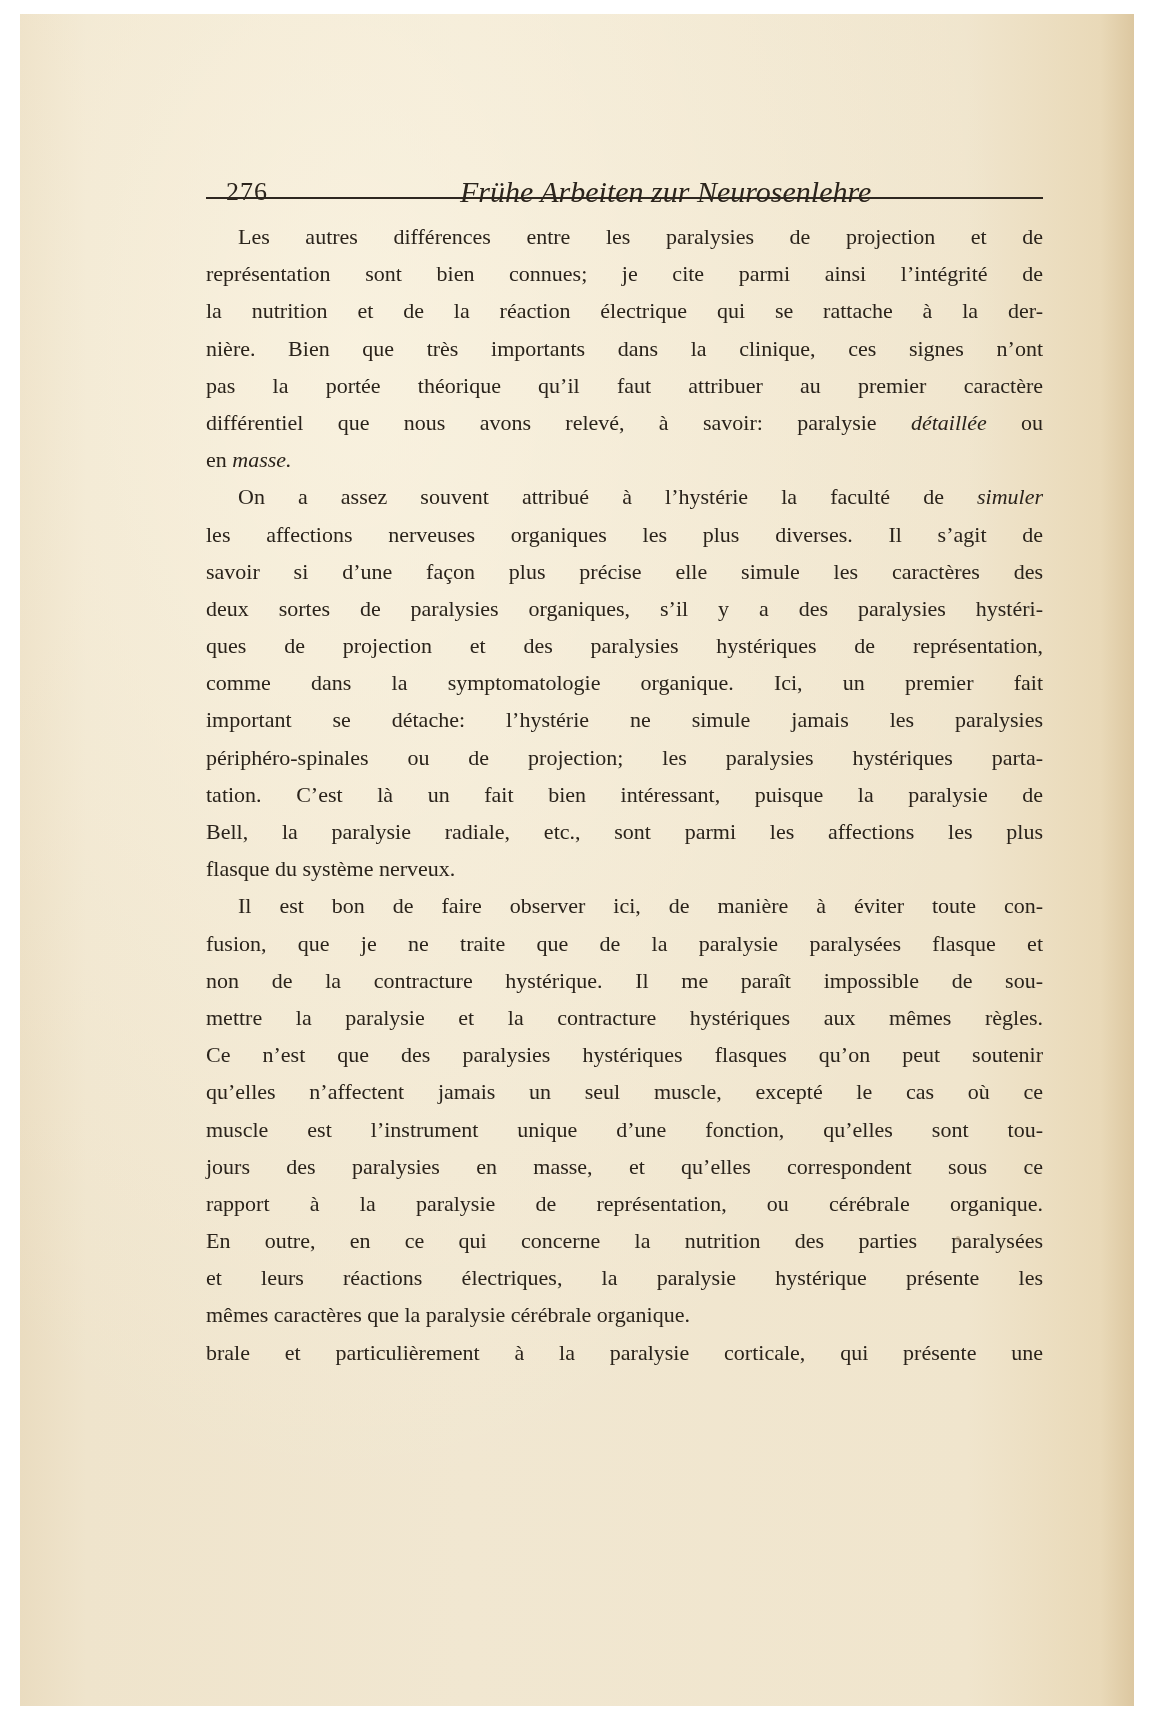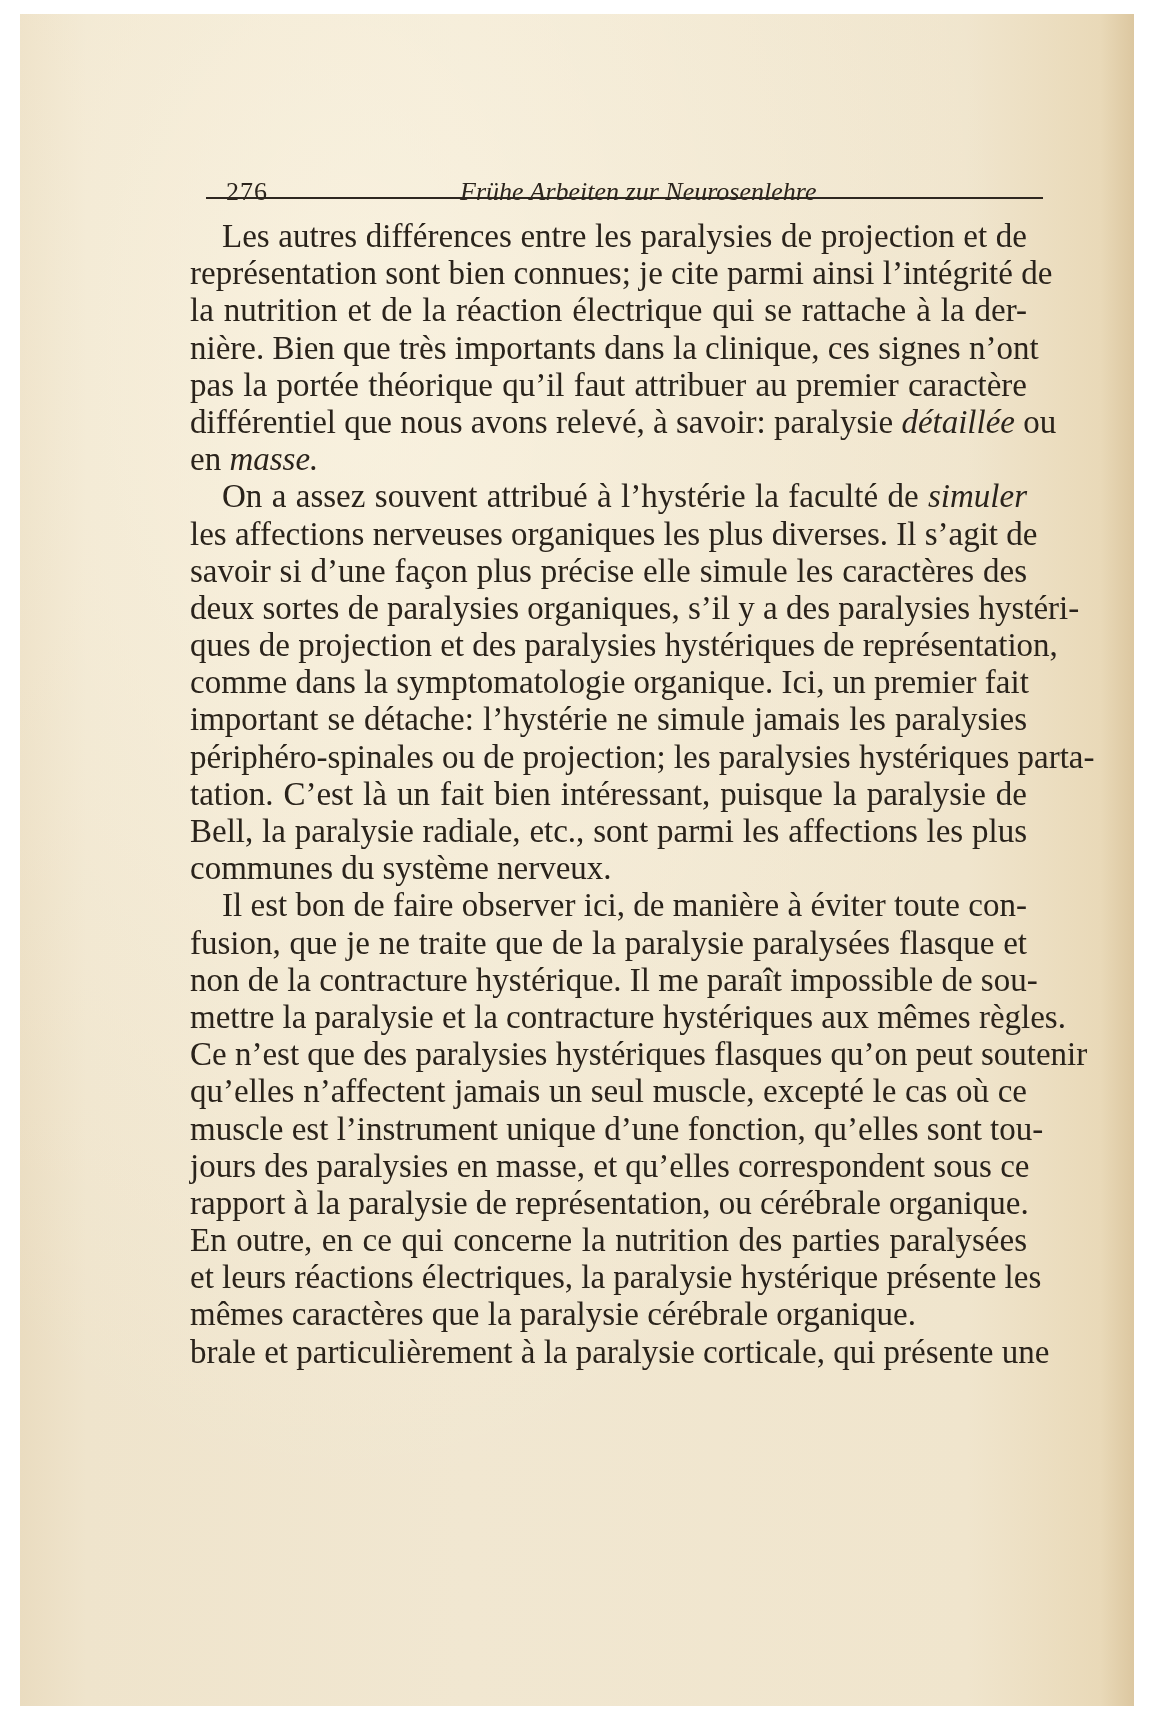--- a/index.html
+++ b/index.html
@@ -37,39 +37,39 @@
       left: 0;
       top: 0;
       font-size: 26px;
       line-height: 30px;
       letter-spacing: 1px;
     }
     .running-title {
       position: absolute;
       left: 234px;
       top: 0;
-      font-size: 26px;
+      font-size: 30px;
       line-height: 30px;
       font-style: italic;
     }
     .head-rule {
       position: absolute;
       left: 206px;
       top: 197px;
       width: 837px;
       height: 2px;
       background: #2e2720;
     }
     .body-text {
       position: absolute;
-      left: 190px;
+      left: 206px;
       top: 218px;
       width: 837px;
       font-family: "Liberation Serif", "DejaVu Serif", serif;
-      font-size: 33px;
+      font-size: 22px;
       color: #2a231b;
     }
     .line {
       display: block;
       height: 37.2px;
       line-height: 37.2px;
       text-align: justify;
       text-align-last: justify;
       white-space: nowrap;
     }
@@ -115,21 +115,21 @@
     <div class="line indent"><span class="seg">On a assez souvent attribué à l’hystérie la faculté de </span><span class="seg it">simuler</span></div>
     <div class="line"><span class="seg">les affections nerveuses organiques les plus diverses. Il s’agit de</span></div>
     <div class="line"><span class="seg">savoir si d’une façon plus précise elle simule les caractères des</span></div>
     <div class="line"><span class="seg">deux sortes de paralysies organiques, s’il y a des paralysies hystéri-</span></div>
     <div class="line"><span class="seg">ques de projection et des paralysies hystériques de représentation,</span></div>
     <div class="line"><span class="seg">comme dans la symptomatologie organique. Ici, un premier fait</span></div>
     <div class="line"><span class="seg">important se détache: l’hystérie ne simule jamais les paralysies</span></div>
     <div class="line"><span class="seg">périphéro-spinales ou de projection; les paralysies hystériques parta-</span></div>
     <div class="line"><span class="seg">tation. C’est là un fait bien intéressant, puisque la paralysie de</span></div>
     <div class="line"><span class="seg">Bell, la paralysie radiale, etc., sont parmi les affections les plus</span></div>
-    <div class="line last"><span class="seg">communes du système nerveux.</span></div>
+    <div class="line last"><span class="seg">flasque du système nerveux.</span></div>
     <div class="line indent"><span class="seg">Il est bon de faire observer ici, de manière à éviter toute con-</span></div>
     <div class="line"><span class="seg">fusion, que je ne traite que de la paralysie paralysées flasque et</span></div>
     <div class="line"><span class="seg">non de la contracture hystérique. Il me paraît impossible de sou-</span></div>
     <div class="line"><span class="seg">mettre la paralysie et la contracture hystériques aux mêmes règles.</span></div>
     <div class="line"><span class="seg">Ce n’est que des paralysies hystériques flasques qu’on peut soutenir</span></div>
     <div class="line"><span class="seg">qu’elles n’affectent jamais un seul muscle, excepté le cas où ce</span></div>
     <div class="line"><span class="seg">muscle est l’instrument unique d’une fonction, qu’elles sont tou-</span></div>
     <div class="line"><span class="seg">jours des paralysies en masse, et qu’elles correspondent sous ce</span></div>
     <div class="line"><span class="seg">rapport à la paralysie de représentation, ou cérébrale organique.</span></div>
     <div class="line"><span class="seg">En outre, en ce qui concerne la nutrition des parties paralysées</span></div>

